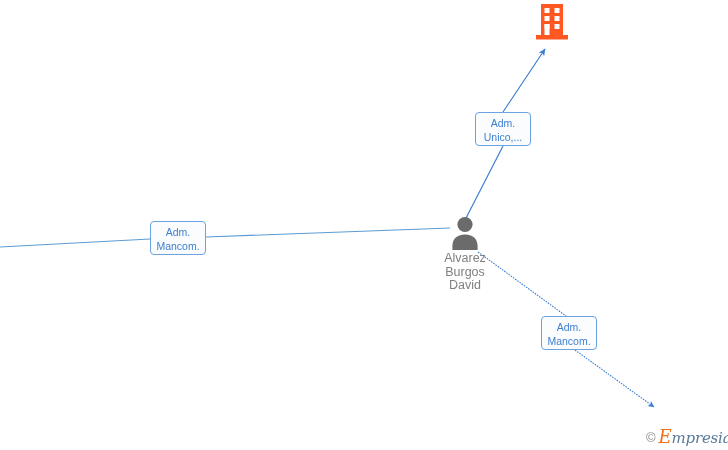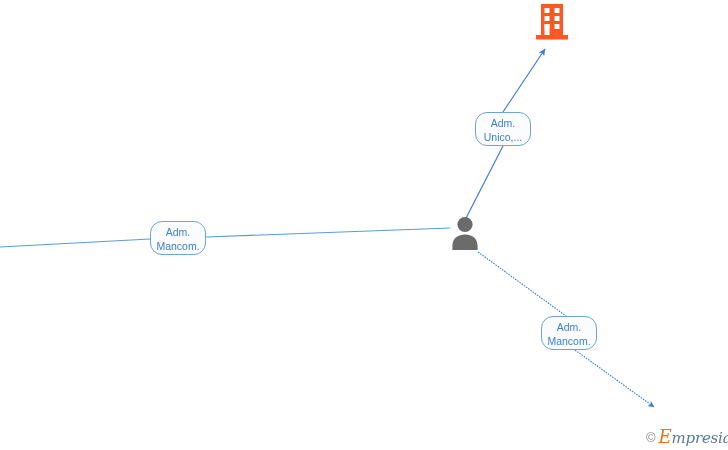--- a/index.html
+++ b/index.html
@@ -62,21 +62,21 @@
     line-height: 13.5px;
     color: #808080;
     letter-spacing: 0px;
     white-space: pre-line;
   }
 
   
   .rel-box {
     position: absolute;
     border: 1px solid #6aa3e0;
-    border-radius: 12px;
+    border-radius: 4px;
     background: #fbfcfe;
     color: #3d7fd1;
     font-size: 10.5px;
     line-height: 14px;
     text-align: center;
     box-sizing: border-box;
     padding-top: 3px;
     white-space: pre-line;
   }
   .rel-box--unico {
@@ -167,20 +167,23 @@
 
       <rect x="11.5" y="22" width="5" height="11" fill="#ffffff"></rect>
     </svg>
   </div>
 
   <div class="person-node">
     <svg class="person-avatar" viewBox="0 0 40 34" xmlns="http://www.w3.org/2000/svg">
       <circle cx="20" cy="8.5" r="7.6" fill="#6b6b6b"></circle>
       <path d="M20 18.5 c-8.6 0 -12.6 5.2 -12.6 11.4 v4 h25.2 v-4 c0 -6.2 -4 -11.4 -12.6 -11.4 z" fill="#6b6b6b"></path>
     </svg>
+    <div class="person-label">Alvarez
+Burgos
+David</div>
   </div>
 
   <div class="rel-box rel-box--unico">Adm.
 Unico,...</div>
 
   <div class="rel-box rel-box--mancom-left">Adm.
 Mancom.</div>
 
   <div class="rel-box rel-box--mancom-right">Adm.
 Mancom.</div>

